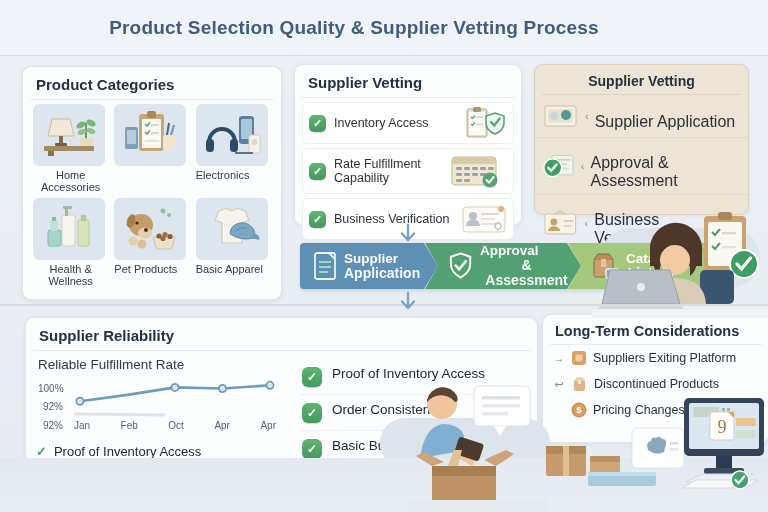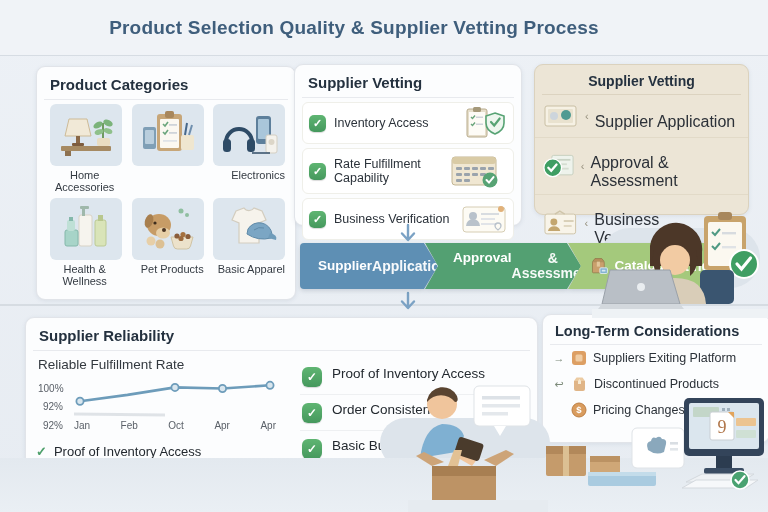--- a/index.html
+++ b/index.html
@@ -5,23 +5,23 @@
   html,body{margin:0;padding:0;background:#e9edf2;font-family:"Liberation Sans",sans-serif;}
   #stage{position:relative;width:768px;height:512px;overflow:hidden;background:linear-gradient(#edf1f6,#e7ecf2);}
   
   .header{position:absolute;left:0;top:0;width:768px;height:55px;background:#f0f3f7;border-bottom:1px solid #d6dce3;display:flex;align-items:center;justify-content:center;}
   .header h1{margin:16px;padding-right:60px;font-size:19px;font-weight:700;color:#3f5e7c;letter-spacing:.2px;}
   
   .panel{position:absolute;background:#fcfdfe;border:1px solid #e1e4e9;border-radius:9px;box-shadow:0 1px 4px rgba(70,90,120,.10);}
   .panel-title{font-size:15px;font-weight:700;color:#24313f;padding:9px 13px 6px;}
   .hline{height:1px;background:#e8eaee;margin:0 7px;}
   
-  #panel-categories{left:36px;top:66px;width:258px;height:232px;}
+  #panel-categories{left:22px;top:66px;width:258px;height:232px;}
   .cat-grid{display:grid;grid-template-columns:repeat(3,1fr);gap:4px 6px;padding:4px 10px 0;}
-  .cat-cell{display:flex;flex-direction:column;align-items:flex-end;}
+  .cat-cell{display:flex;flex-direction:column;align-items:flex-start;}
   .cat-tile{width:72px;height:62px;background:#dde6ee;border-radius:6px;display:flex;align-items:center;justify-content:center;}
   .cat-label{font-size:11px;color:#333a42;text-align:center;line-height:1.12;margin-top:3px;min-height:24px;}
   
   #panel-vetting{left:294px;top:64px;width:226px;height:160px;}
   .vet-row{display:flex;align-items:center;gap:8px;margin:4px 7px;padding:4px 6px;background:#fff;border:1px solid #efefe9;border-radius:6px;min-height:32px;}
   .checkbox{flex:0 0 auto;width:17px;height:17px;border-radius:5px;background:linear-gradient(#5fb572,#45985d);color:#fff;font-size:11px;font-weight:700;display:flex;align-items:center;justify-content:center;box-shadow:0 1px 1px rgba(0,0,0,.15);}
   .vet-label{font-size:12.5px;color:#2b323a;line-height:1.15;flex:1;}
   .vet-icon{flex:0 0 auto;}
   
   #panel-steps{left:534px;top:64px;width:213px;height:149px;background:#ece5d6;border-color:#dbd2be;}
@@ -29,21 +29,21 @@
   #panel-steps .hline{background:#dcd3c0;}
   .step-row{display:flex;align-items:center;gap:6px;padding:4px 8px;min-height:34px;border-bottom:1px solid #e2dac8;}
   .step-row:last-child{border-bottom:none;}
   .step-label{font-size:16px;color:#2c3138;margin-top:12px;}
   .tiny-arrow{color:#97917f;font-size:11px;}
   
   .flow-banner{position:absolute;left:300px;top:243px;height:46px;display:flex;z-index:5;filter:drop-shadow(0 2px 2px rgba(60,80,100,.18));}
   .flow-seg{height:46px;display:flex;align-items:center;gap:6px;padding:0 8px 0 12px;color:#fff;}
   .flow-seg.first{clip-path:polygon(0 0,calc(100% - 14px) 0,100% 50%,calc(100% - 14px) 100%,0 100%);border-radius:4px 0 0 4px;}
   .flow-seg.mid{margin-left:-13px;clip-path:polygon(0 0,calc(100% - 14px) 0,100% 50%,calc(100% - 14px) 100%,0 100%,13px 50%);padding-left:22px;}
-  .flow-text{display:flex;flex-direction:row;line-height:1.05;}
+  .flow-text{display:flex;flex-direction:column;line-height:1.05;}
   .flow-l1{font-size:13.5px;font-weight:700;}
   .flow-l2{font-size:14px;font-weight:700;opacity:.95;text-align:center;}
   .down-arrow{position:absolute;width:20px;height:22px;z-index:4;}
   #arrow-top{left:398px;top:223px;}
   #arrow-bottom{left:398px;top:291px;}
   .page-divider{position:absolute;left:0;top:304px;width:768px;height:2px;background:#d6dce2;}
   
   #panel-reliability{left:25px;top:317px;width:511px;height:179px;}
   .rel-body{display:flex;padding:4px 10px 0 10px;gap:6px;}
   .rel-left{width:258px;position:relative;}

